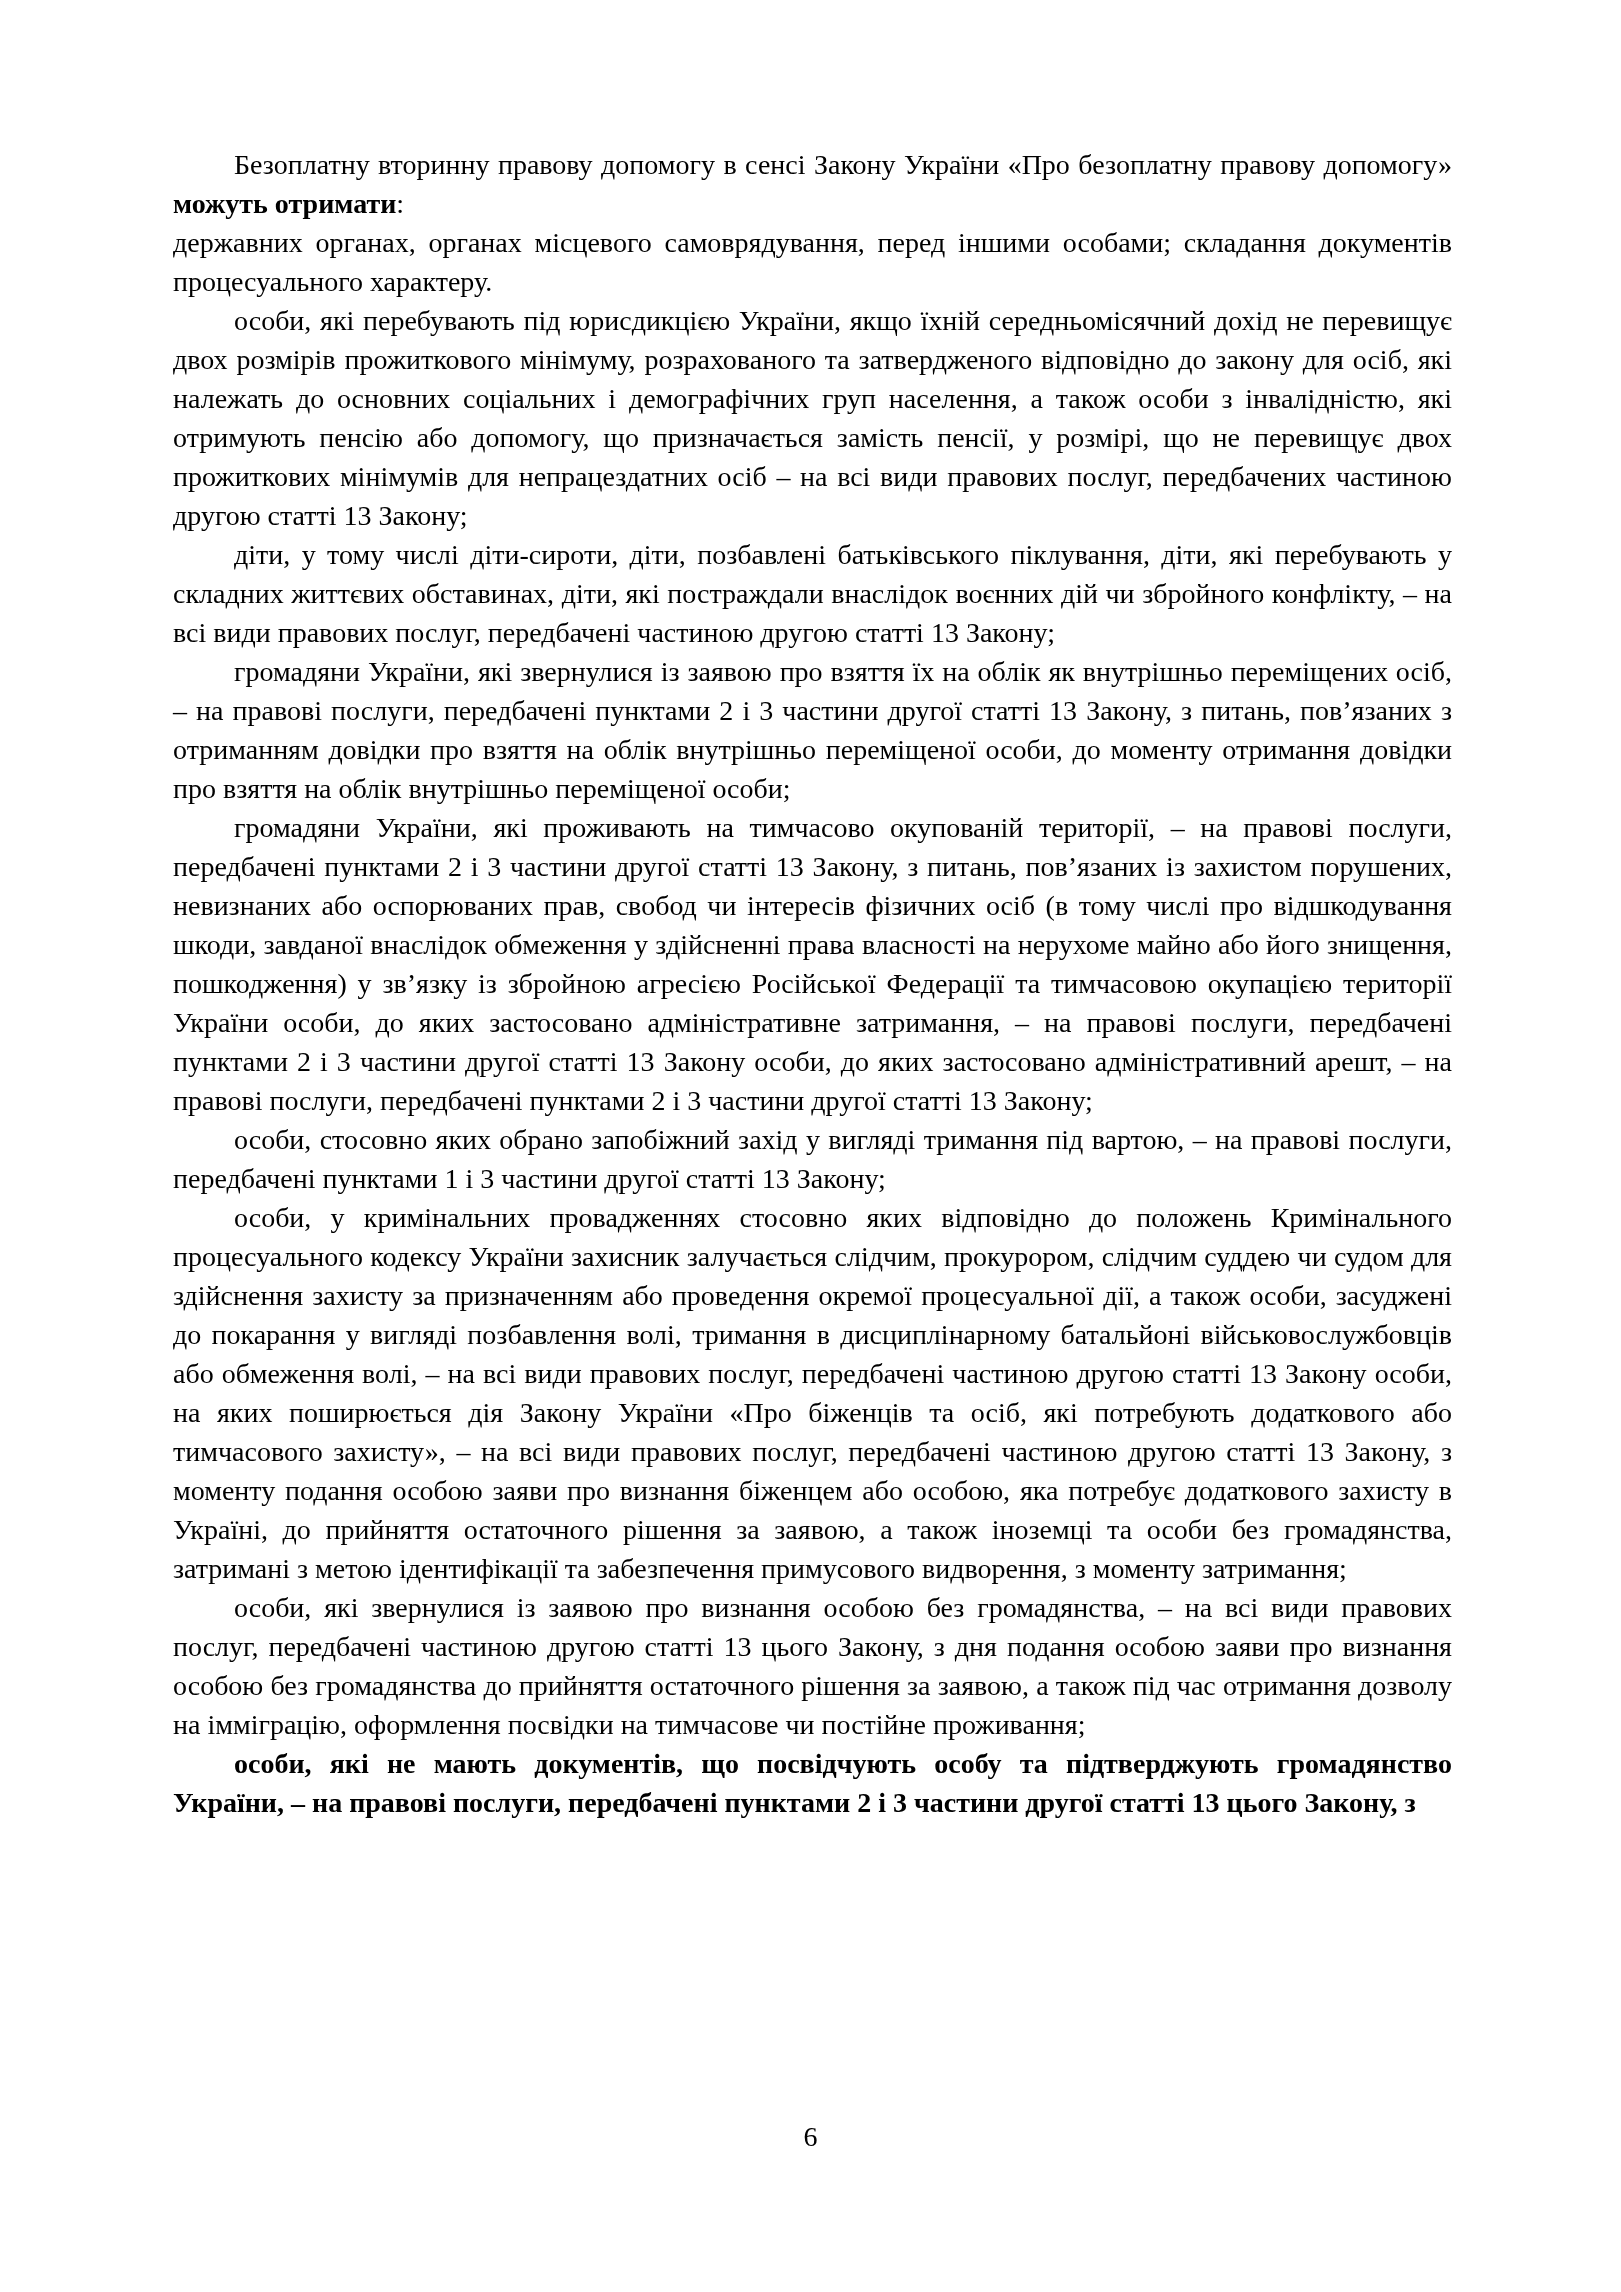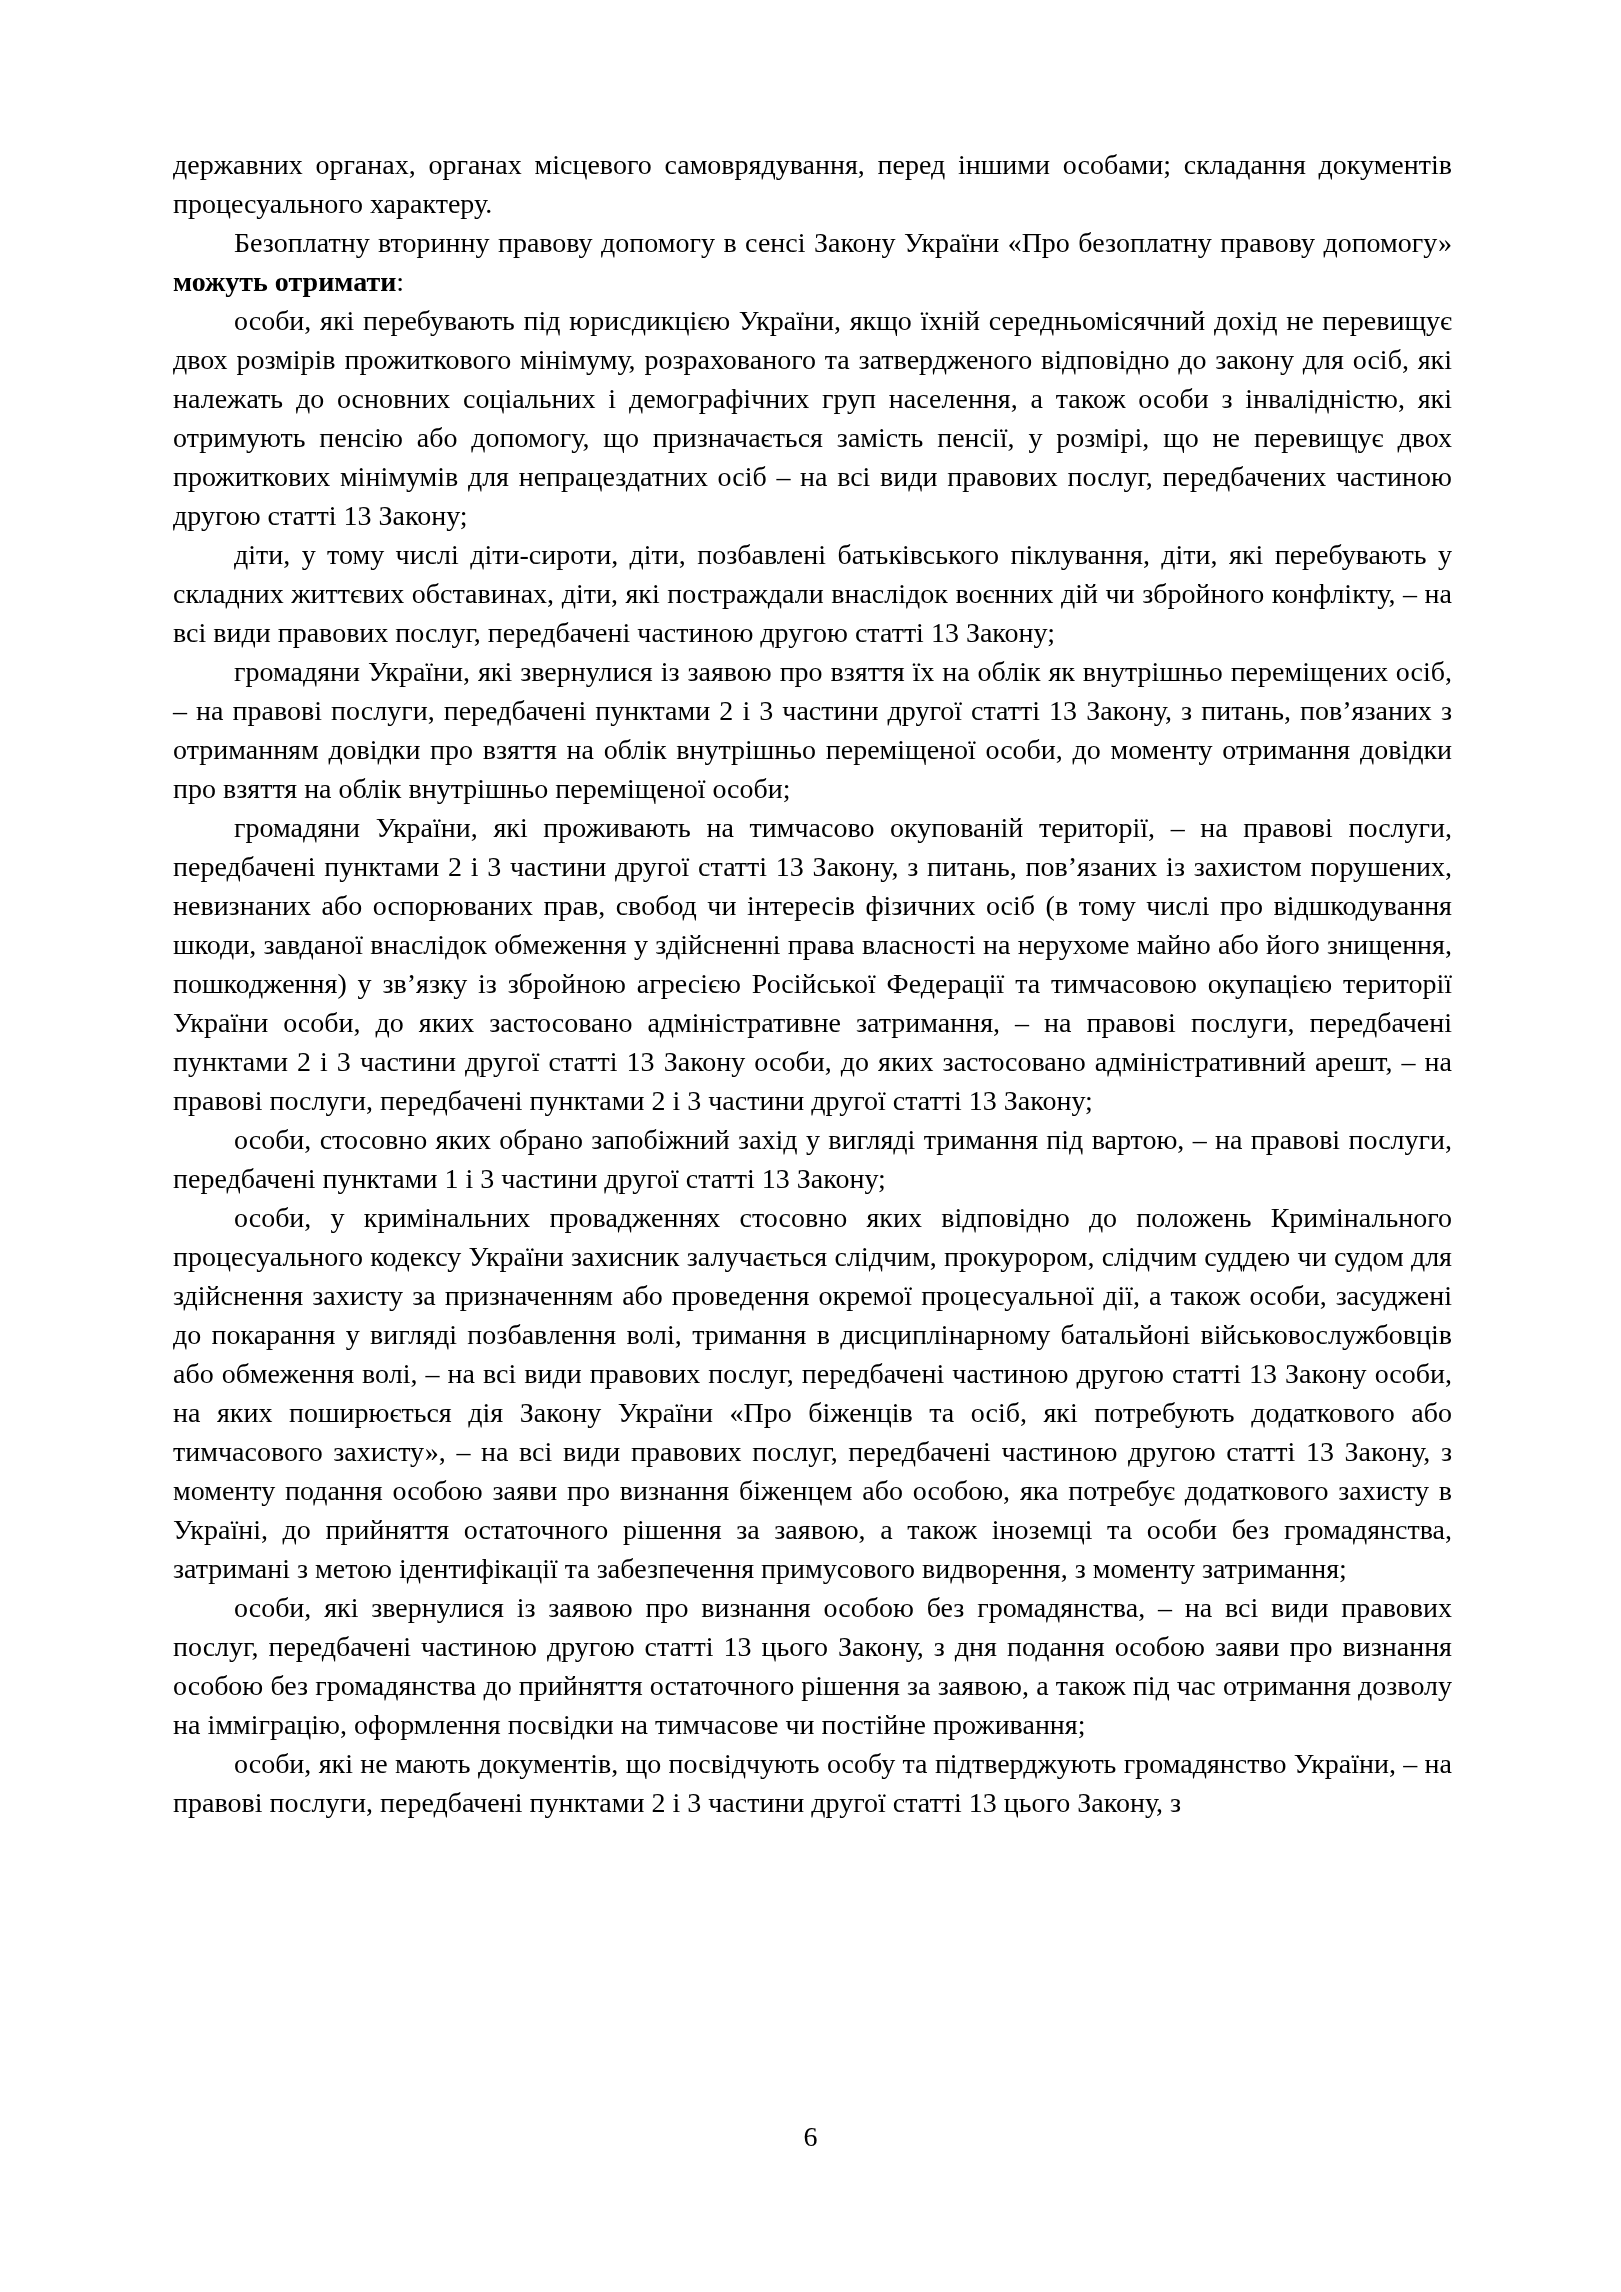--- a/index.html
+++ b/index.html
@@ -32,20 +32,21 @@
     text-justify: inter-word;
     text-indent: 61px;
     -webkit-hyphens: none;
     hyphens: none;
   }
   p.para.no-indent {
     text-indent: 0;
   }
   p.para:last-child {
     text-align: justify;
+    font-weight: bold;
   }
   b, .bold {
     font-weight: bold;
   }
   .page-number {
     position: absolute;
     left: 0;
     top: 2117px;
     width: 1621px;
     text-align: center;
@@ -54,22 +55,22 @@
     line-height: 39px;
     color: #000000;
   }
 </style>
 </head>
 <body>
 
 <div class="page">
 
   <div class="content" id="doc-body">
+      <p class="para"><span>Безоплатну вторинну правову допомогу в сенсі Закону України «Про безоплатну правову допомогу» </span><b>можуть отримати</b><span>:</span></p>
       <p class="para no-indent"><span>державних органах, органах місцевого самоврядування, перед іншими особами; складання документів процесуального характеру.</span></p>
-      <p class="para"><span>Безоплатну вторинну правову допомогу в сенсі Закону України «Про безоплатну правову допомогу» </span><b>можуть отримати</b><span>:</span></p>
       <p class="para"><span>особи, які перебувають під юрисдикцією України, якщо їхній середньомісячний дохід не перевищує двох розмірів прожиткового мінімуму, розрахованого та затвердженого відповідно до закону для осіб, які належать до основних соціальних і демографічних груп населення, а також особи з інвалідністю, які отримують пенсію або допомогу, що призначається замість пенсії, у розмірі, що не перевищує двох прожиткових мінімумів для непрацездатних осіб – на всі види правових послуг, передбачених частиною другою статті 13 Закону;</span></p>
       <p class="para"><span>діти, у тому числі діти-сироти, діти, позбавлені батьківського піклування, діти, які перебувають у складних життєвих обставинах, діти, які постраждали внаслідок воєнних дій чи збройного конфлікту, – на всі види правових послуг, передбачені частиною другою статті 13 Закону;</span></p>
       <p class="para"><span>громадяни України, які звернулися із заявою про взяття їх на облік як внутрішньо переміщених осіб, – на правові послуги, передбачені пунктами 2 і 3 частини другої статті 13 Закону, з питань, пов’язаних з отриманням довідки про взяття на облік внутрішньо переміщеної особи, до моменту отримання довідки про взяття на облік внутрішньо переміщеної особи;</span></p>
       <p class="para"><span>громадяни України, які проживають на тимчасово окупованій території, – на правові послуги, передбачені пунктами 2 і 3 частини другої статті 13 Закону, з питань, пов’язаних із захистом порушених, невизнаних або оспорюваних прав, свобод чи інтересів фізичних осіб (в тому числі про відшкодування шкоди, завданої внаслідок обмеження у здійсненні права власності на нерухоме майно або його знищення, пошкодження) у зв’язку із збройною агресією Російської Федерації та тимчасовою окупацією території України особи, до яких застосовано адміністративне затримання, – на правові послуги, передбачені пунктами 2 і 3 частини другої статті 13 Закону особи, до яких застосовано адміністративний арешт, – на правові послуги, передбачені пунктами 2 і 3 частини другої статті 13 Закону;</span></p>
       <p class="para"><span>особи, стосовно яких обрано запобіжний захід у вигляді тримання під вартою, – на правові послуги, передбачені пунктами 1 і 3 частини другої статті 13 Закону;</span></p>
       <p class="para"><span>особи, у кримінальних провадженнях стосовно яких відповідно до положень Кримінального процесуального кодексу України захисник залучається слідчим, прокурором, слідчим суддею чи судом для здійснення захисту за призначенням або проведення окремої процесуальної дії, а також особи, засуджені до покарання у вигляді позбавлення волі, тримання в дисциплінарному батальйоні військовослужбовців або обмеження волі, – на всі види правових послуг, передбачені частиною другою статті 13 Закону особи, на яких поширюється дія Закону України «Про біженців та осіб, які потребують додаткового або тимчасового захисту», – на всі види правових послуг, передбачені частиною другою статті 13 Закону, з моменту подання особою заяви про визнання біженцем або особою, яка потребує додаткового захисту в Україні, до прийняття остаточного рішення за заявою, а також іноземці та особи без громадянства, затримані з метою ідентифікації та забезпечення примусового видворення, з моменту затримання;</span></p>
       <p class="para"><span>особи, які звернулися із заявою про визнання особою без громадянства, – на всі види правових послуг, передбачені частиною другою статті 13 цього Закону, з дня подання особою заяви про визнання особою без громадянства до прийняття остаточного рішення за заявою, а також під час отримання дозволу на імміграцію, оформлення посвідки на тимчасове чи постійне проживання;</span></p>
       <p class="para"><span>особи, які не мають документів, що посвідчують особу та підтверджують громадянство України, – на правові послуги, передбачені пунктами 2 і 3 частини другої статті 13 цього Закону, з</span></p>
     </div>
 

